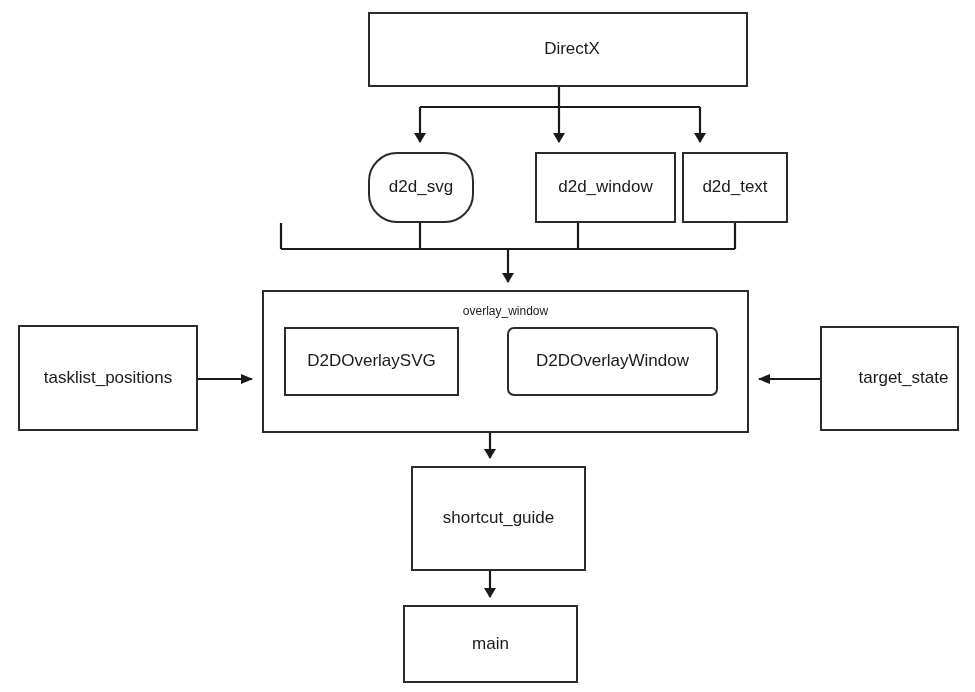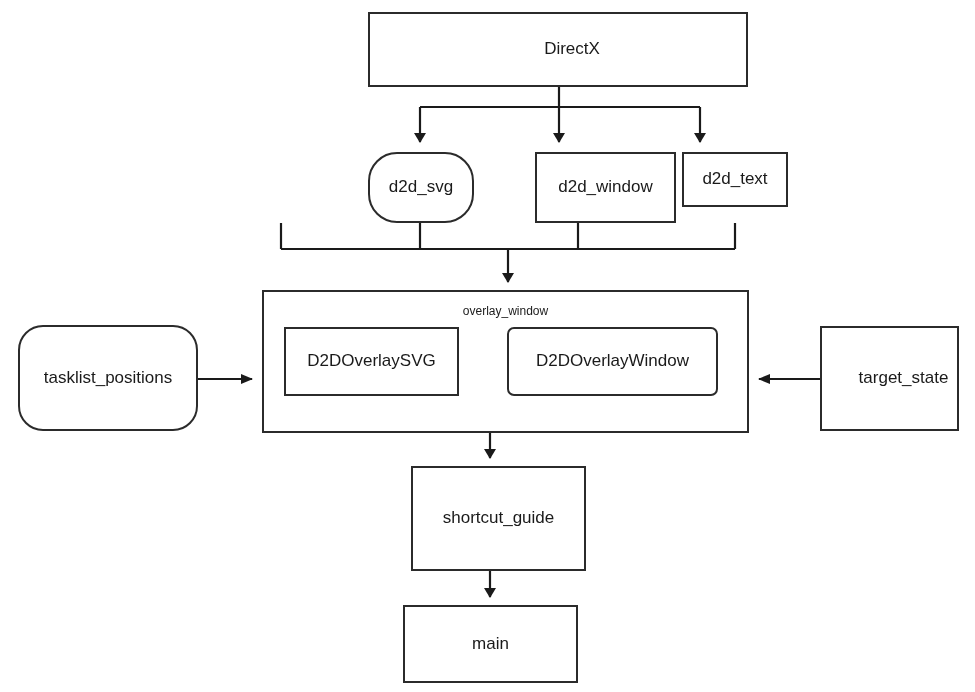--- a/index.html
+++ b/index.html
@@ -107,31 +107,31 @@
     </g>
   </svg>
 
   <div class="node" style="left: 368px; top: 12px; width: 380px; height: 75px; padding-left: 28px;">DirectX</div>
 
 
   <div class="node" style="left: 368px; top: 152px; width: 106px; height: 71px; border-radius: 29px;">d2d_svg</div>
 
   <div class="node" style="left: 507px; top: 152px; width: 141px; height: 71px; margin-left: 28px;">d2d_window</div>
 
-  <div class="node" style="left: 682px; top: 152px; width: 106px; height: 55px;">d2d_text</div>
+  <div class="node" style="left: 682px; top: 152px; width: 106px; height: 71px;">d2d_text</div>
 
   <div class="node container" style="left: 262px; top: 290px; width: 487px; height: 143px;">
     <div class="container-title">overlay_window</div>
   </div>
 
   <div class="node inner" style="left: 284px; top: 327px; width: 175px; height: 69px;">D2DOverlaySVG</div>
 
   <div class="node inner" style="left: 507px; top: 327px; width: 211px; height: 69px; border-radius: 7px;">D2DOverlayWindow</div>
 
-  <div class="node wide-label" style="left: 18px; top: 325px; width: 180px; height: 106px; border-radius: 25px;">tasklist_positions</div>
+  <div class="node wide-label" style="left: 18px; top: 325px; width: 180px; height: 106px;">tasklist_positions</div>
 
   <div class="node" style="left: 820px; top: 326px; width: 139px; height: 105px; padding-left: 28px;">target_state</div>
 
   <div class="node" style="left: 403px; top: 466px; width: 175px; height: 105px; margin-left: 8px;">shortcut_guide</div>
 
   <div class="node" style="left: 403px; top: 605px; width: 175px; height: 78px;">main</div>
 
 </div>
 
 </body></html>

